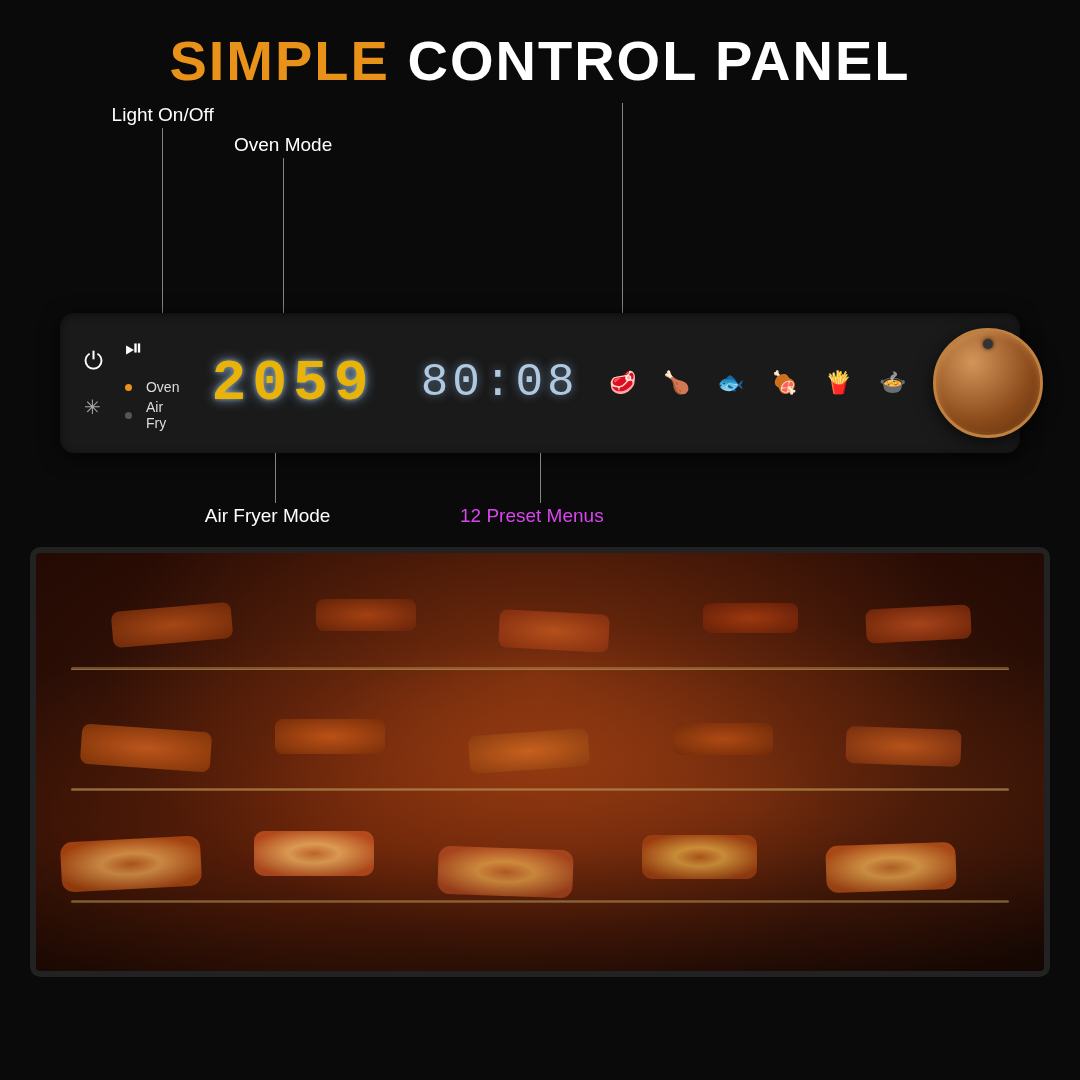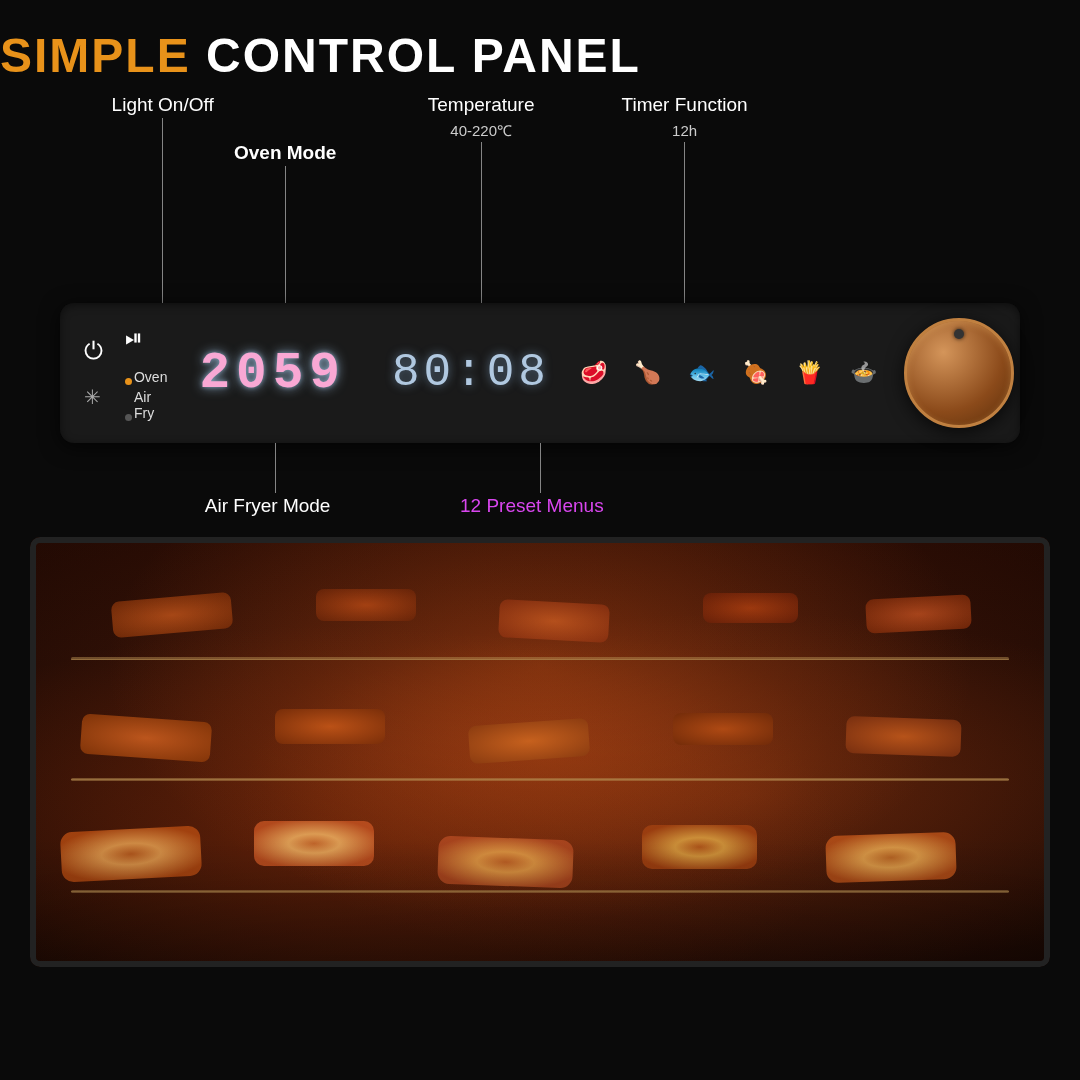--- a/index.html
+++ b/index.html
@@ -8,23 +8,23 @@
       width: 1080px;
       height: 1080px;
       background: #0a0a0a;
       font-family: 'Arial', sans-serif;
       overflow: hidden;
       position: relative;
     }
 
     
     .headline {
-      text-align: left;
+      text-align: center;
       padding: 28px 0 10px;
-      font-size: 48px;
+      font-size: 56px;
       font-weight: 900;
       letter-spacing: 2px;
       text-transform: uppercase;
     }
     .headline .simple { color: #e8921a; }
     .headline .rest   { color: #ffffff; }
 
     
     .control-panel {
       background: #1a1a1a;
@@ -64,22 +64,22 @@
       color: #ffffff;
       font-size: 22px;
     }
     .mode-indicator {
       display: flex;
       flex-direction: column;
       gap: 4px;
     }
     .mode-dot-row {
       display: flex;
-      align-items: flex-end;
-      gap: 2px;
+      align-items: center;
+      gap: 14px;
       font-size: 14px;
       color: #dddddd;
     }
     .orange-dot {
       width: 7px;
       height: 7px;
       border-radius: 50%;
       background: #e8921a;
       display: inline-block;
       flex-shrink: 0;
@@ -87,23 +87,23 @@
 
     
     .digital-display {
       display: flex;
       align-items: center;
       gap: 16px;
       margin: 0 18px;
     }
     .temp-display {
       font-family: 'Courier New', monospace;
-      font-size: 51px;
+      font-size: 58px;
       font-weight: 700;
-      color: #f9a8d4;
+      color: #eab308;
       letter-spacing: 6px;
       text-shadow: 0 0 12px rgba(180,220,255,0.7), 0 0 4px rgba(180,220,255,0.5);
     }
     .timer-display {
       font-family: 'Courier New', monospace;
       font-size: 46px;
       font-weight: 400;
       color: #b0c8e0;
       letter-spacing: 4px;
       text-shadow: 0 0 10px rgba(140,180,220,0.6);
@@ -257,32 +257,27 @@
 
 <div class="panel-wrapper">
 
   <div style="position:relative; height:210px;">
 
     <div class="callout" style="left:8%; top:0; height:100%;align-items:center;">
       <div class="callout-text">Light On/Off</div>
       <div class="callout-line"></div>
     </div>
 
-    <div class="callout" style="left:20%; top:48px; height:calc(100% - 30px);font-weight:bold;">
+    <div class="callout" style="left:20%; top:30px; height:calc(100% - 30px);">
       <div class="callout-text">Oven Mode</div>
       <div class="callout-line"></div>
     </div>
 
-    <div class="callout" style="left:39%; top:0; height:100%;">
-      <div class="callout-text">Temperature<br><span class="callout-sub">40-220℃</span></div>
-      <div class="callout-line"></div>
-    </div>
 
     <div class="callout" style="left:58%; top:0; height:100%;">
-      <div class="callout-text">Timer Function<br><span class="callout-sub">12h</span></div>
       <div class="callout-line"></div>
     </div>
 
   </div>
 
   <div class="control-panel">
 
     <div class="panel-left">
       <div class="panel-icon">⏻</div>
       <div class="panel-icon small">✳</div>

